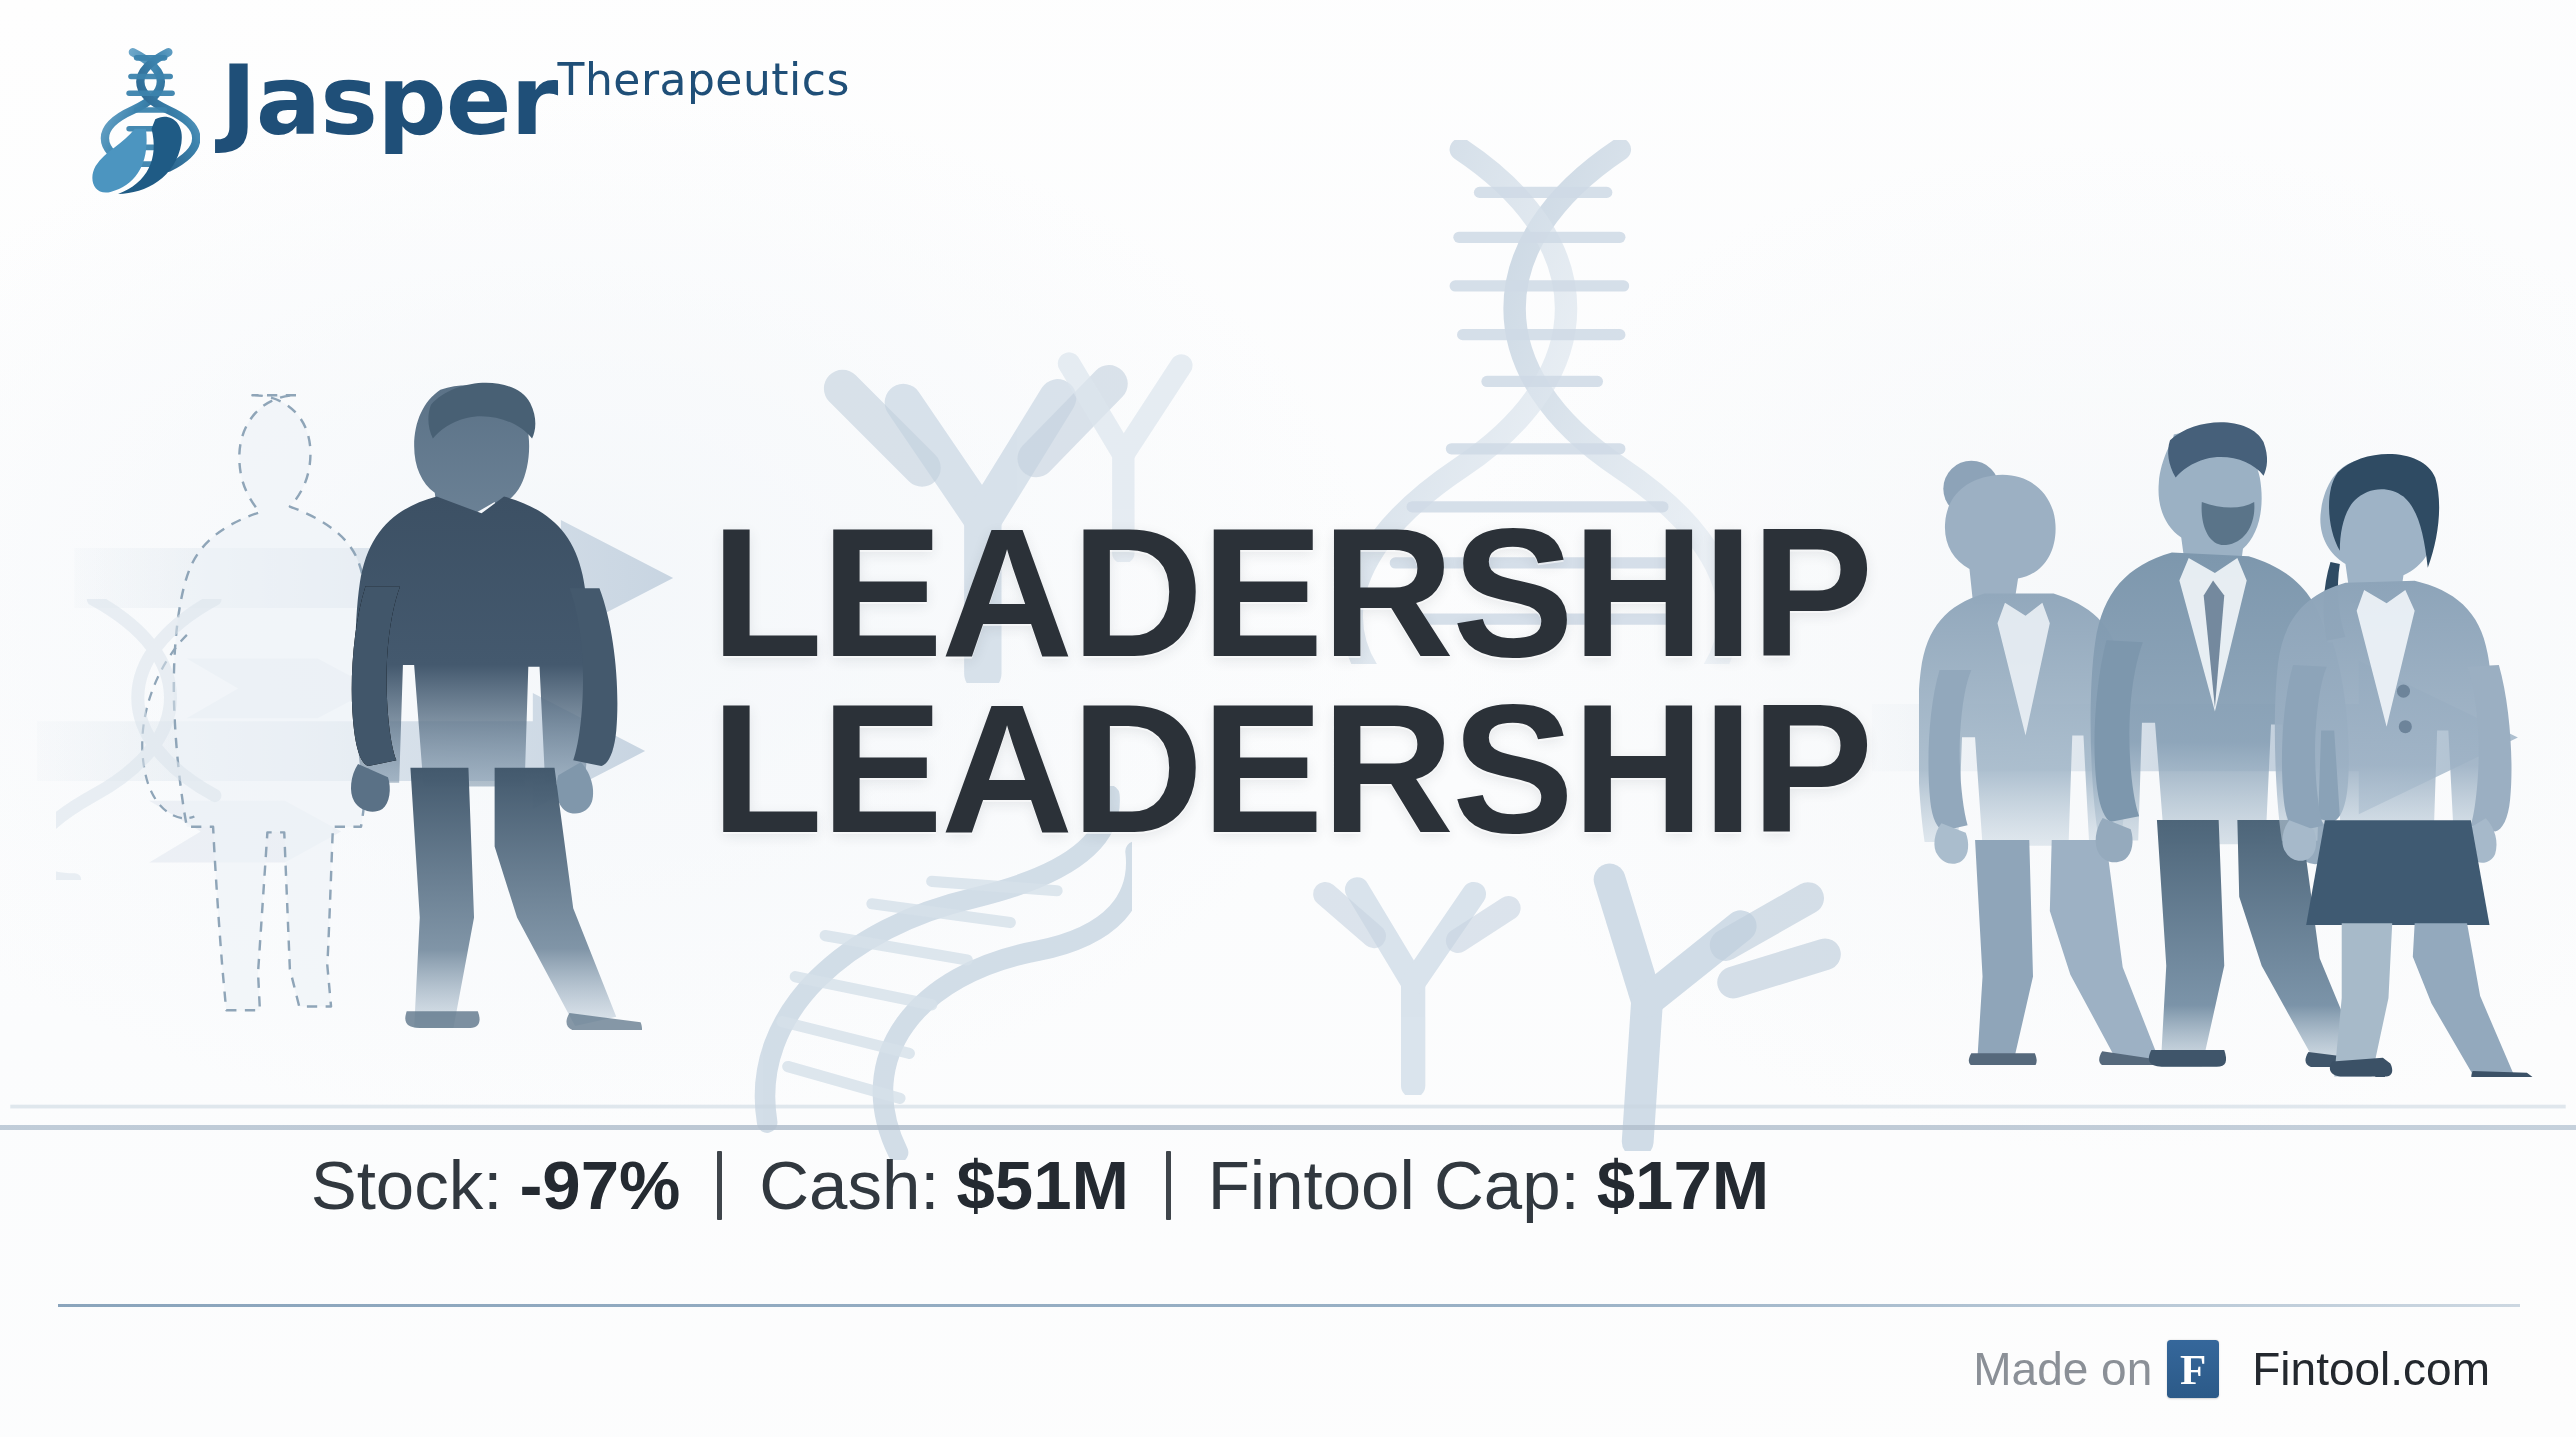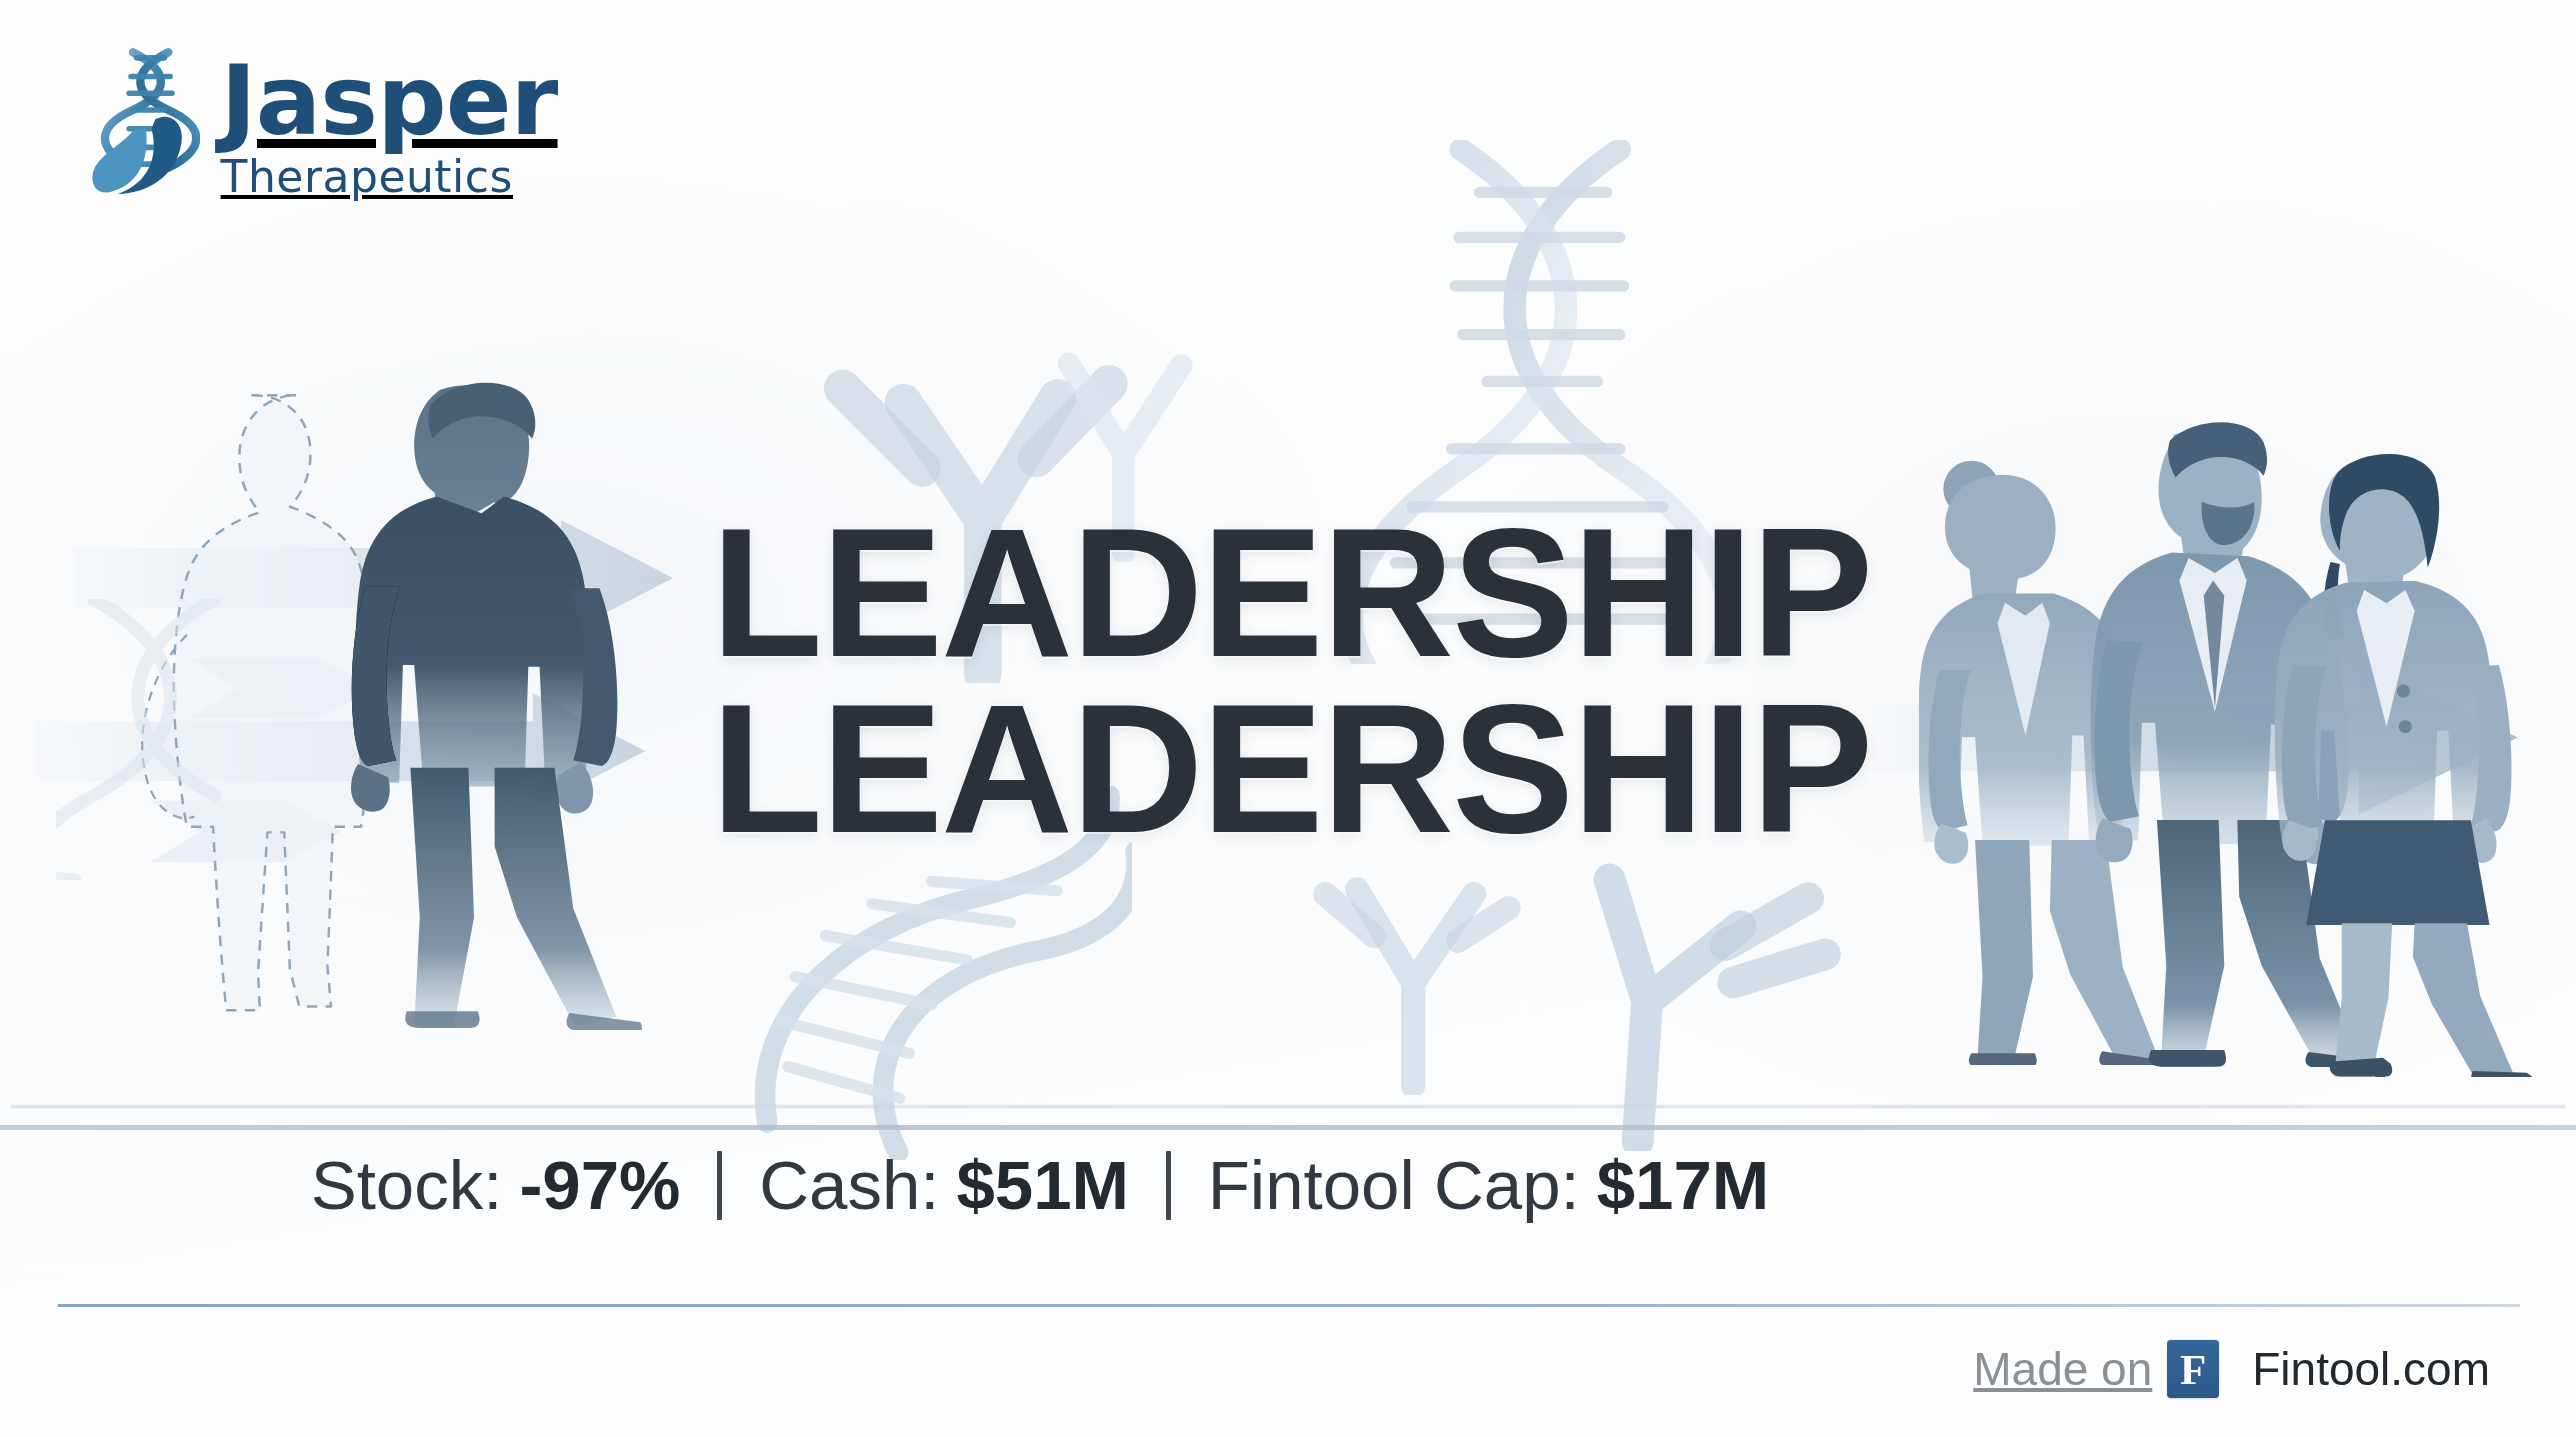--- a/index.html
+++ b/index.html
@@ -18,21 +18,21 @@
       linear-gradient(170deg,#fefefe 0%,#fbfcfd 55%,#fdfdfd 100%);
   }
 
   
   .art{position:absolute;inset:0;pointer-events:none;}
   .art svg{position:absolute;display:block;}
 
   
   .logo{position:absolute;left:90px;top:39px;display:flex;align-items:flex-start;gap:20.6px;}
   .logo-mark{width:110px;height:157px;flex:0 0 auto;}
-  .logo-words{display:flex;flex-direction:column;line-height:1;padding-top:13px;text-decoration:underline;}
+  .logo-words{display:flex;flex-direction:row;line-height:1;padding-top:13px;}
   .logo-name{
     font-size:97px;font-weight:700;color:#1f4f78;letter-spacing:-0.9px;
     font-family:"DejaVu Sans","Liberation Sans",sans-serif;
   }
   .logo-sub{
     font-size:44px;font-weight:400;color:#1f4f78;letter-spacing:0.5px;margin-top:5.6px;
     font-family:"DejaVu Sans","Liberation Sans",sans-serif;
   }
 
   
@@ -70,21 +70,21 @@
     width:4.7px;height:69px;background:#2f353c;border-radius:0.9px;opacity:.92;
     display:inline-block;
   }
 
   
   .footer{
     position:absolute;right:86px;top:1340px;
     display:flex;align-items:center;gap:15px;
     font-size:46px;line-height:1;white-space:nowrap;
   }
-  .made-on{color:#8b9097;font-weight:400;text-decoration:underline;}
+  .made-on{color:#8b9097;font-weight:400;}
   .f-badge{
     width:52px;height:58px;background:linear-gradient(180deg,#35679b 0%,#2c5a88 100%);
     border-radius:3.7px;display:flex;align-items:center;justify-content:center;
     box-shadow:0 0.9px 1.9px rgba(0,0,0,.18);
   }
   .f-badge span{
     color:#ffffff;font-family:"Liberation Serif","DejaVu Serif",serif;
     font-weight:700;font-size:43px;line-height:1;
   }
   .brand{color:#23282e;font-weight:400;margin-left:18px;}

